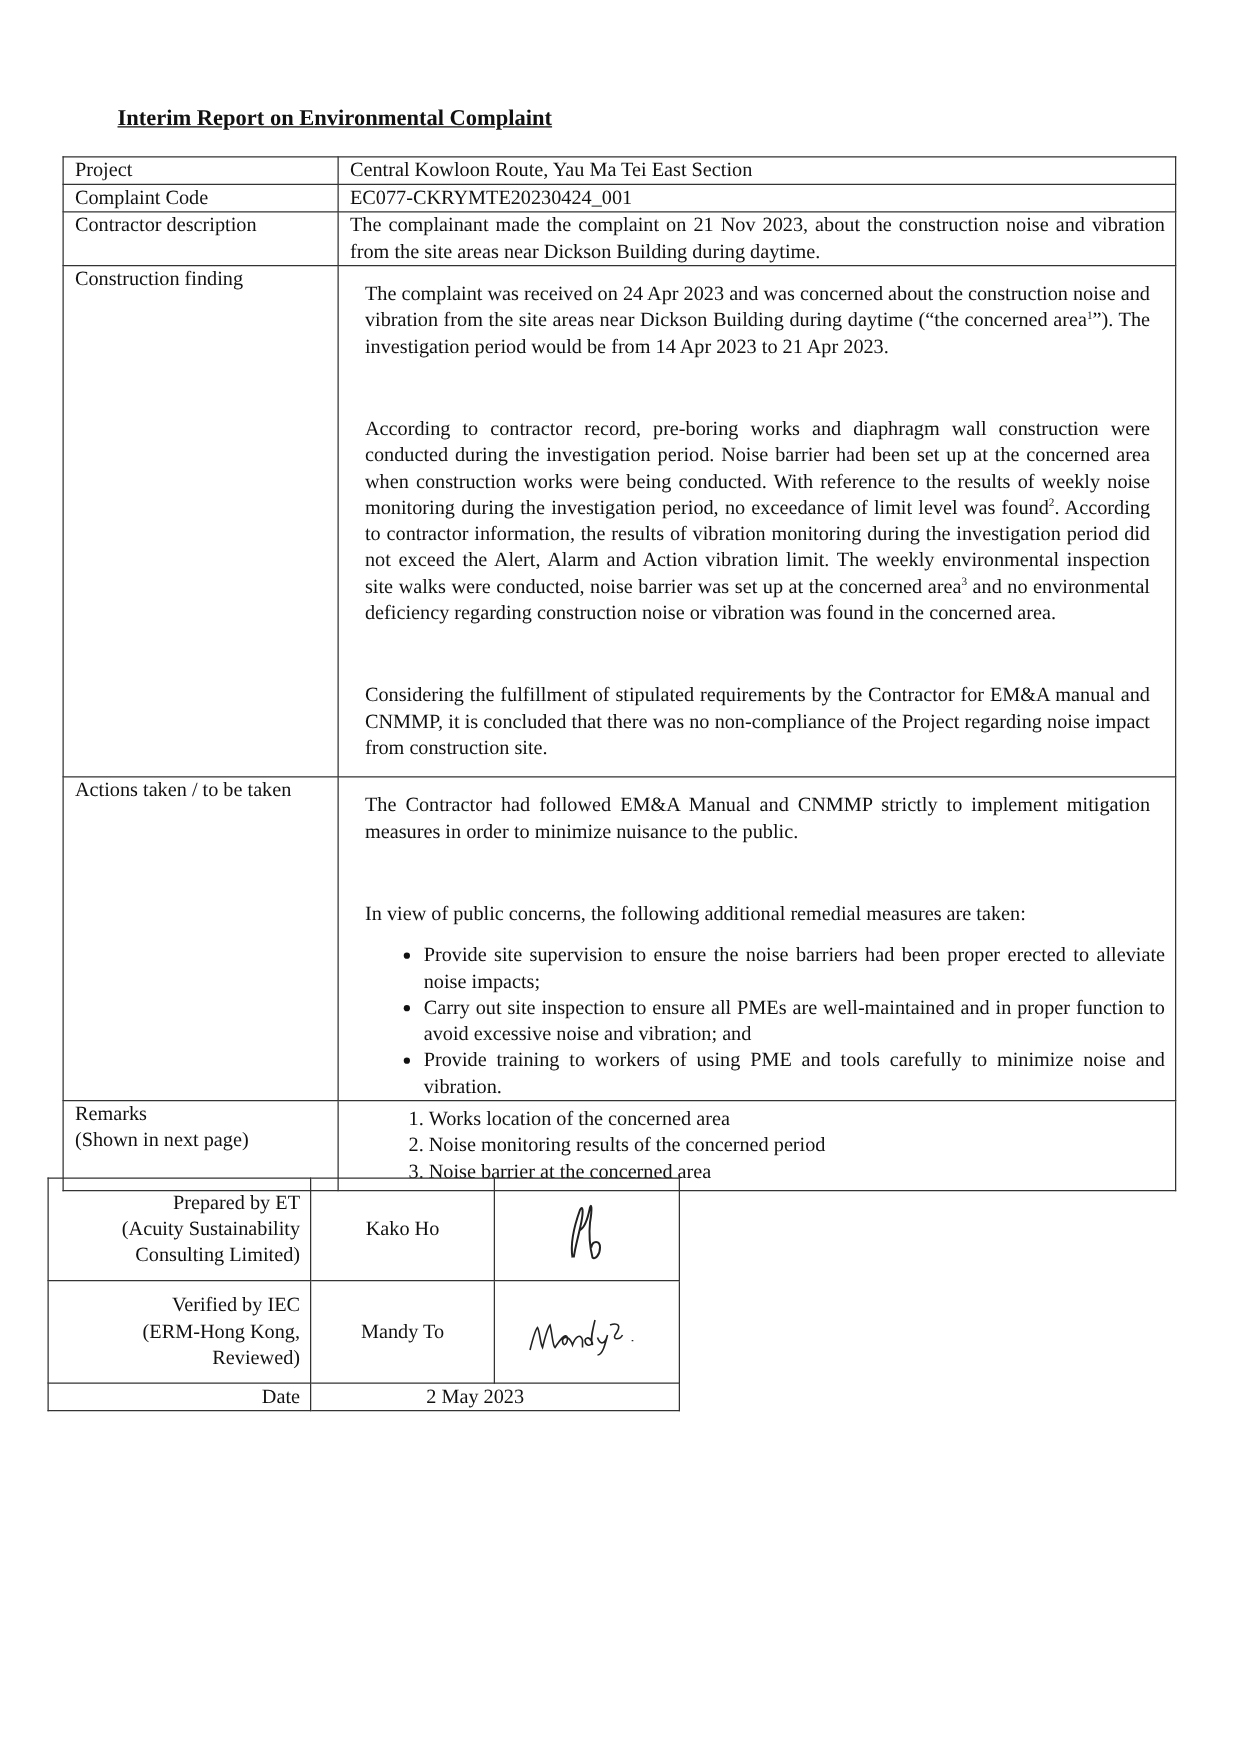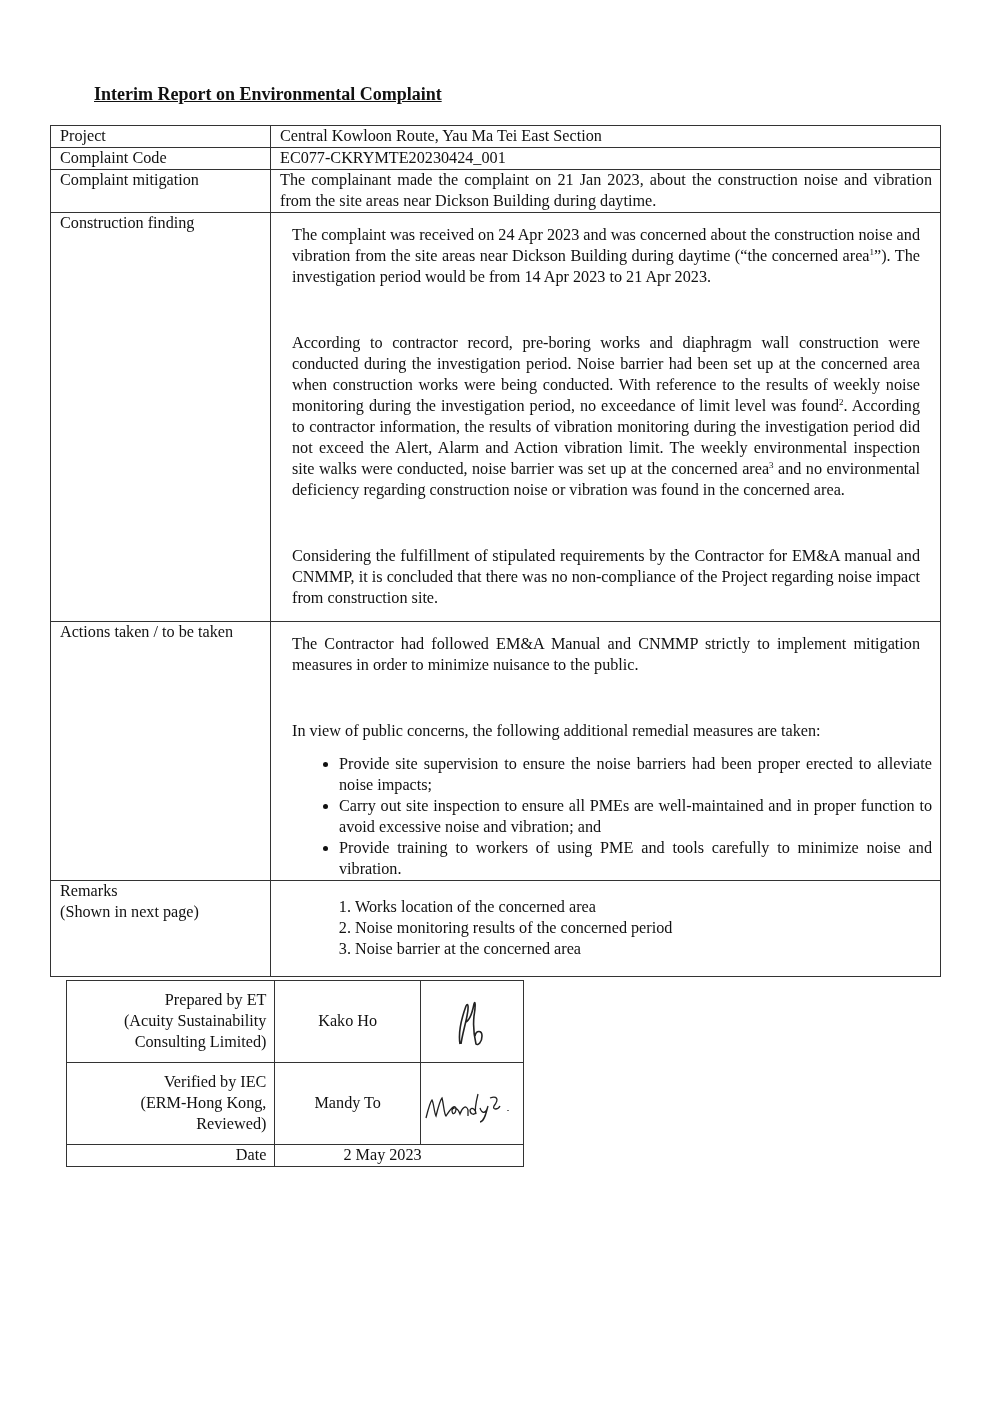--- a/index.html
+++ b/index.html
@@ -6,23 +6,23 @@
   body { width: 992px; height: 1403px; position: relative; font-family: "Liberation Serif", serif; color: #111; }
   .title { position: absolute; left: 61px; top: 84px; font-size: 18px; font-weight: bold; text-decoration: underline; margin-left: 33px; }
   table.main { position: absolute; left: 50px; top: 125px; width: 891px; border-collapse: collapse; font-size: 16.2px; line-height: 21px; }
   table.main td { border: 1px solid #333; vertical-align: top; padding: 0 8px 0 9px; }
   table.main td.lbl { width: 202px; font-family: Liberation Serif, serif; }
   .just { text-align: justify; }
   .para { margin: 12px; }
   .gap { height: 21px; }
   ul.bul { margin: 0; padding-left: 59px; }
   ul.bul li { padding-left: 0; }
-  ol.rem { margin: 16px; padding-left: 59px; }
+  ol.rem { margin: 4px; padding-left: 59px; }
   sup { font-size: 9px; line-height: 0; vertical-align: 6px; }
-  table.sign { position: absolute; left: 66px; top: 942px; width: 458px; border-collapse: collapse; font-size: 16.2px; line-height: 21px; margin-top: 38px; }
+  table.sign { position: absolute; left: 38px; top: 942px; width: 506px; border-collapse: collapse; font-size: 16.2px; line-height: 21px; }
   table.sign td { border: 1px solid #333; }
   table.sign td.role { width: 210px; text-align: right; padding: 9px 8px 9px 4px; height: 63px; box-sizing: border-box; }
   table.sign td.name { width: 144px; text-align: center; }
   table.sign td.sig { text-align: center; }
   table.sign tr.daterow td { height: 21px; padding: 0 8px 0 4px; }
   .sigsvg { display: block; margin: 0 auto; }
 </style>
 </head>
 <body>
 
@@ -32,22 +32,22 @@
   <tbody>
       <tr>
     <td class="lbl">Project</td>
     <td>Central Kowloon Route, Yau Ma Tei East Section</td>
   </tr>
   <tr>
     <td class="lbl">Complaint Code</td>
     <td>EC077-CKRYMTE20230424_001</td>
   </tr>
   <tr>
-    <td class="lbl">Complaint mitigation</td>
-    <td class="just">The complainant made the complaint on 21 Jan 2023, about the construction noise and vibration from the site areas near Dickson Building during daytime.</td>
+    <td class="lbl">Contractor description</td>
+    <td class="just">The complainant made the complaint on 21 Nov 2023, about the construction noise and vibration from the site areas near Dickson Building during daytime.</td>
   </tr>
   <tr>
     <td class="lbl">Construction finding</td>
     <td class="just">
       <p class="para"><span>The complaint was received on 24 Apr 2023 and was concerned about the construction noise and vibration from the site areas near Dickson Building during daytime (“the concerned area</span><sup>1</sup><span>”). The investigation period would be from 14 Apr 2023 to 21 Apr 2023.</span></p>
       <div class="gap"></div>
       <p class="para"><span>According to contractor record, pre-boring works and diaphragm wall construction were conducted during the investigation period. Noise barrier had been set up at the concerned area when construction works were being conducted. With reference to the results of weekly noise monitoring during the investigation period, no exceedance of limit level was found</span><sup>2</sup><span>. According to contractor information, the results of vibration monitoring during the investigation period did not exceed the Alert, Alarm and Action vibration limit. The weekly environmental inspection site walks were conducted, noise barrier was set up at the concerned area</span><sup>3</sup><span> and no environmental deficiency regarding construction noise or vibration was found in the concerned area.</span></p>
       <div class="gap"></div>
       <p class="para">Considering the fulfillment of stipulated requirements by the Contractor for EM&amp;A manual and CNMMP, it is concluded that there was no non-compliance of the Project regarding noise impact from construction site.</p>
     </td>
@@ -104,16 +104,16 @@
     </td>
     <td class="name">Mandy To</td>
     <td class="sig">
       <svg class="sigsvg" width="100" height="40" viewBox="0 0 100 40">
         <path d="M4 34 C 6 26, 8 18, 10 16 C 12 20, 12 28, 14 32 C 16 24, 18 16, 20 14 C 22 22, 22 30, 24 32 C 28 26, 32 20, 34 24 C 34 30, 30 32, 30 26 C 32 22, 36 24, 38 30 C 40 24, 44 20, 46 26 L46 32 M56 10 C 54 18, 52 26, 54 30 C 54 26, 50 22, 48 26 C 48 30, 52 32, 54 28 M58 24 C 60 30, 64 30, 66 22 C 64 30, 62 38, 58 38 M68 14 C 74 12, 78 14, 72 22 C 70 26, 76 26, 78 22 M86 26 L86 27" fill="none" stroke="#222" stroke-width="1.3"></path>
       </svg>
     </td>
   </tr>
   <tr class="daterow">
     <td class="role" style="padding-top:0;padding-bottom:0;height:21px;">Date</td>
-    <td colspan="2" style="padding-left:68px;">2 May 2023</td>
+    <td colspan="2" style="padding-left:92px;">2 May 2023</td>
   </tr>
 </tbody>
   </table>
 
 </body></html>

